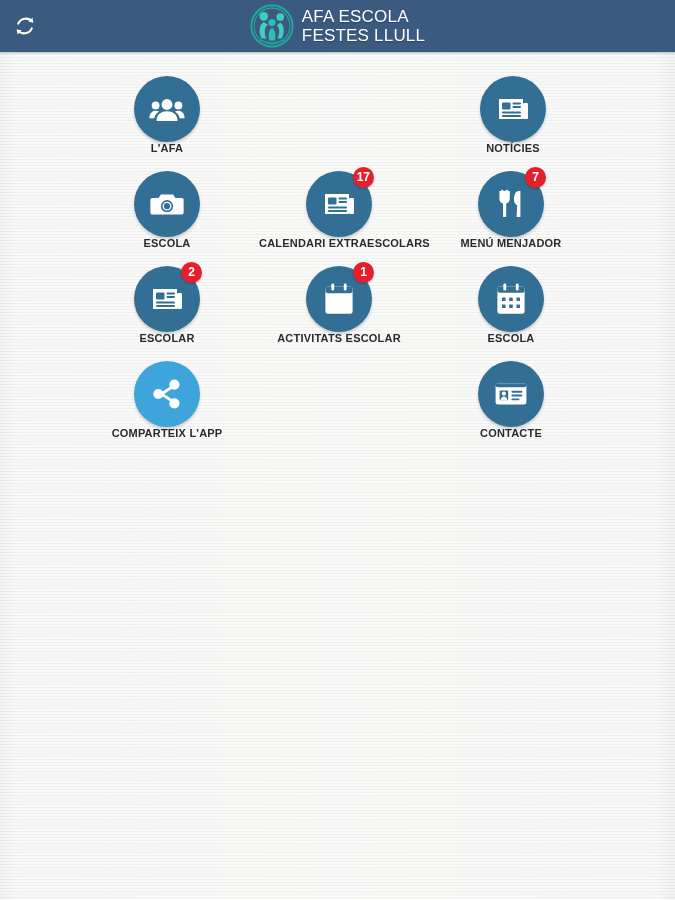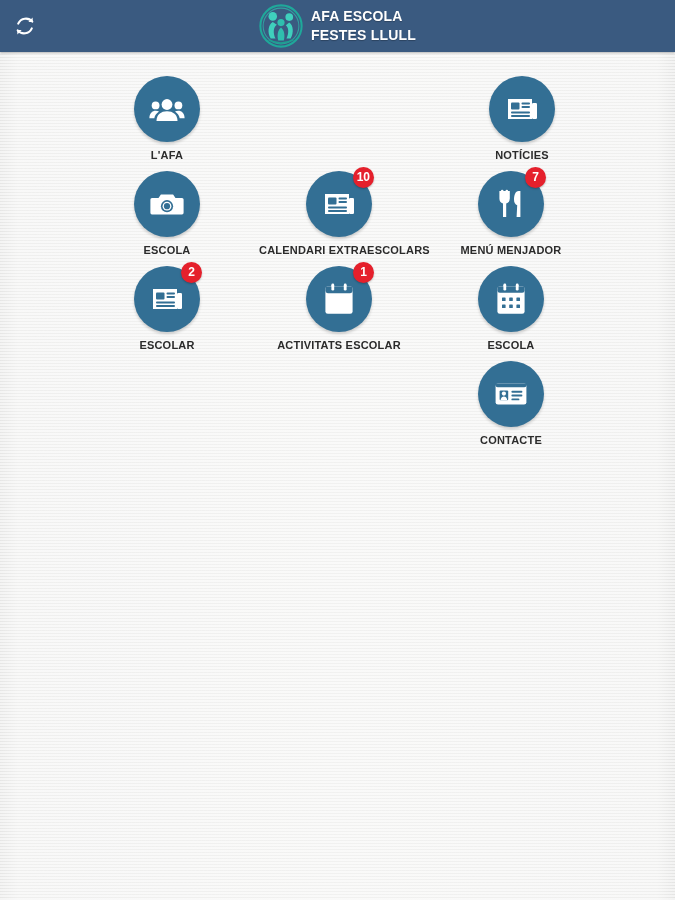--- a/index.html
+++ b/index.html
@@ -64,22 +64,22 @@
     justify-content: center;
     gap: 8px;
   }
   .brand-logo {
     width: 44px;
     height: 44px;
     flex: 0 0 auto;
   }
   .brand-title {
     color: #ffffff;
-    font-size: 14px;
-    font-weight: bold;
+    font-size: 17px;
+    font-weight: normal;
     line-height: 19px;
     letter-spacing: 0.2px;
     text-shadow: 0 1px 1px rgba(0,0,0,0.25);
   }
   .brand-title .l1, .brand-title .l2 { display: block; }
 
   
   .grid {
     position: relative;
     width: 675px;
@@ -126,21 +126,20 @@
     background: #e5202c;
     color: #ffffff;
     font-size: 12px;
     font-weight: bold;
     line-height: 21px;
     text-align: center;
     box-shadow: 0 1px 2px rgba(0,0,0,0.25);
   }
 
   .tile-label {
-    margin-top: 7px;
     font-size: 11px;
     font-weight: bold;
     color: #2b2b2b;
     letter-spacing: 0.2px;
     white-space: nowrap;
   }
 </style>
 </head>
 <body>
 
@@ -186,21 +185,21 @@
         <path d="M7.5 30 C7.5 23.5 12 20.2 18 20.2 C24 20.2 28.5 23.5 28.5 30 Z" fill="#ffffff"></path>
         <circle cx="6.6" cy="14.4" r="3.9" fill="#ffffff"></circle>
         <path d="M0.4 27.2 C0.4 22.4 3.2 19.8 6.8 19.8 C8 19.8 9.1 20 10 20.5 C7.4 22.3 5.8 24.6 5.3 27.2 Z" fill="#ffffff"></path>
         <circle cx="29.4" cy="14.4" r="3.9" fill="#ffffff"></circle>
         <path d="M35.6 27.2 C35.6 22.4 32.8 19.8 29.2 19.8 C28 19.8 26.9 20 26 20.5 C28.6 22.3 30.2 24.6 30.7 27.2 Z" fill="#ffffff"></path>
       </svg>
             </div>
           </div>
           <div class="tile-label">L'AFA</div>
         </div>
-        <div class="tile" style="left: 442px;">
+        <div class="tile" style="left: 433px;">
           <div class="tile-icon-wrap">
             <div class="circle">
               <svg width="34" height="34" viewBox="0 0 34 34">
         <path d="M3 7 h24 a0 0 0 0 1 0 0 v20 h-24 Z" fill="#ffffff"></path>
         <rect x="27" y="11" width="5" height="16" rx="1.2" fill="#ffffff"></rect>
         <rect x="6" y="10.5" width="8.5" height="7" rx="1" fill="#336f94"></rect>
         <rect x="16.5" y="10.5" width="8.5" height="1.9" rx="0.9" fill="#336f94"></rect>
         <rect x="16.5" y="14" width="8.5" height="1.9" rx="0.9" fill="#336f94"></rect>
         <rect x="6" y="19.5" width="19" height="1.9" rx="0.9" fill="#336f94"></rect>
         <rect x="6" y="23" width="19" height="1.9" rx="0.9" fill="#336f94"></rect>
@@ -230,21 +229,21 @@
               <svg width="34" height="34" viewBox="0 0 34 34">
         <path d="M3 7 h24 a0 0 0 0 1 0 0 v20 h-24 Z" fill="#ffffff"></path>
         <rect x="27" y="11" width="5" height="16" rx="1.2" fill="#ffffff"></rect>
         <rect x="6" y="10.5" width="8.5" height="7" rx="1" fill="#336f94"></rect>
         <rect x="16.5" y="10.5" width="8.5" height="1.9" rx="0.9" fill="#336f94"></rect>
         <rect x="16.5" y="14" width="8.5" height="1.9" rx="0.9" fill="#336f94"></rect>
         <rect x="6" y="19.5" width="19" height="1.9" rx="0.9" fill="#336f94"></rect>
         <rect x="6" y="23" width="19" height="1.9" rx="0.9" fill="#336f94"></rect>
       </svg>
             </div>
-            <div class="badge">10</div>
+            <div class="badge">17</div>
           </div>
           <div class="tile-label">CALENDARI EXTRAESCOLARS</div>
         </div>
         <div class="tile" style="left: 431px;">
           <div class="tile-icon-wrap">
             <div class="circle">
               <svg width="34" height="34" viewBox="0 0 34 34">
         <path d="M8.2 4 v8.2" stroke="#ffffff" stroke-width="2.6" stroke-linecap="round"></path>
         <path d="M12.8 4 v8.2" stroke="#ffffff" stroke-width="2.6" stroke-linecap="round"></path>
         <path d="M5.4 4 v7.4 a5.2 5.2 0 0 0 3.6 5 v13.6 h3.2 V16.4 a5.2 5.2 0 0 0 3.6 -5 V4" fill="#ffffff"></path>
@@ -308,20 +307,34 @@
           <rect x="14.2" y="21.4" width="3.6" height="3.6" rx="0.6"></rect>
           <rect x="21.4" y="21.4" width="3.6" height="3.6" rx="0.6"></rect>
         </g>
       </svg>
             </div>
           </div>
           <div class="tile-label">ESCOLA</div>
         </div>
       </div>
     <div class="row">
+        <div class="tile" style="left: 87px;">
+          <div class="tile-icon-wrap">
+            <div class="circle light">
+              <svg width="32" height="32" viewBox="0 0 32 32">
+        <line x1="10.6" y1="16" x2="22" y2="8.4" stroke="#ffffff" stroke-width="2.8" stroke-linecap="round"></line>
+        <line x1="10.6" y1="16" x2="22" y2="23.6" stroke="#ffffff" stroke-width="2.8" stroke-linecap="round"></line>
+        <circle cx="23.4" cy="6.6" r="5.1" fill="#ffffff"></circle>
+        <circle cx="7.4" cy="16" r="5.1" fill="#ffffff"></circle>
+        <circle cx="23.4" cy="25.4" r="5.1" fill="#ffffff"></circle>
+      </svg>
+            </div>
+          </div>
+          <div class="tile-label">COMPARTEIX L'APP</div>
+        </div>
         <div class="tile" style="left: 431px;">
           <div class="tile-icon-wrap">
             <div class="circle">
               <svg width="34" height="34" viewBox="0 0 34 34">
         <rect x="1.6" y="6.6" width="30.8" height="21" rx="2.4" fill="#ffffff"></rect>
         <rect x="1.6" y="6.6" width="30.8" height="3.6" rx="2" fill="#336f94"></rect>
         <rect x="5.6" y="13.4" width="8.6" height="9.8" rx="1" fill="#336f94"></rect>
         <circle cx="9.9" cy="16.6" r="2.1" fill="#ffffff"></circle>
         <path d="M6.5 23.2 c0.5 -2.6 1.9 -3.6 3.4 -3.6 c1.5 0 2.9 1 3.4 3.6 Z" fill="#ffffff"></path>
         <rect x="17.4" y="13.8" width="11" height="1.9" rx="0.9" fill="#336f94"></rect>

